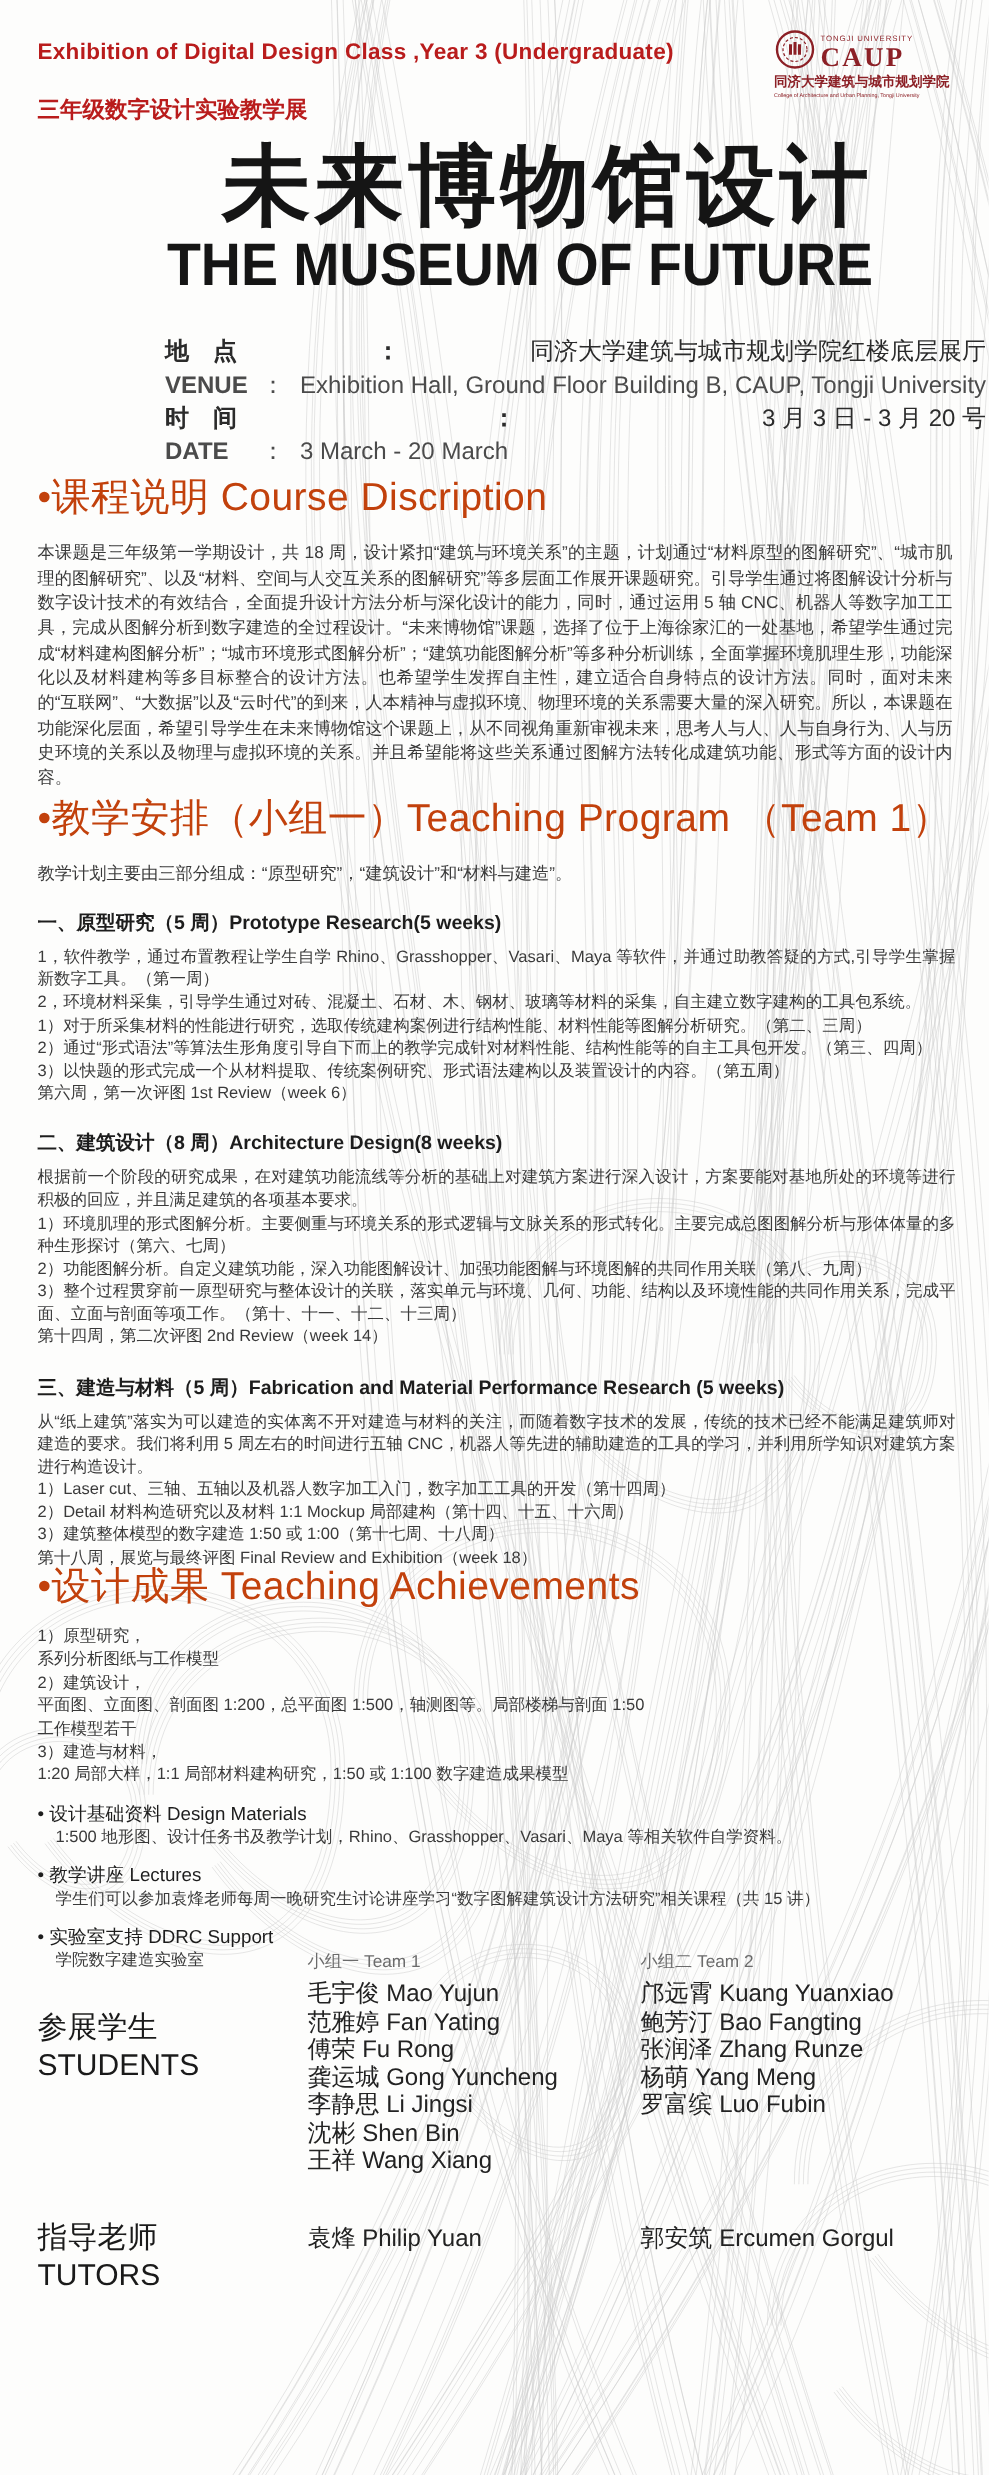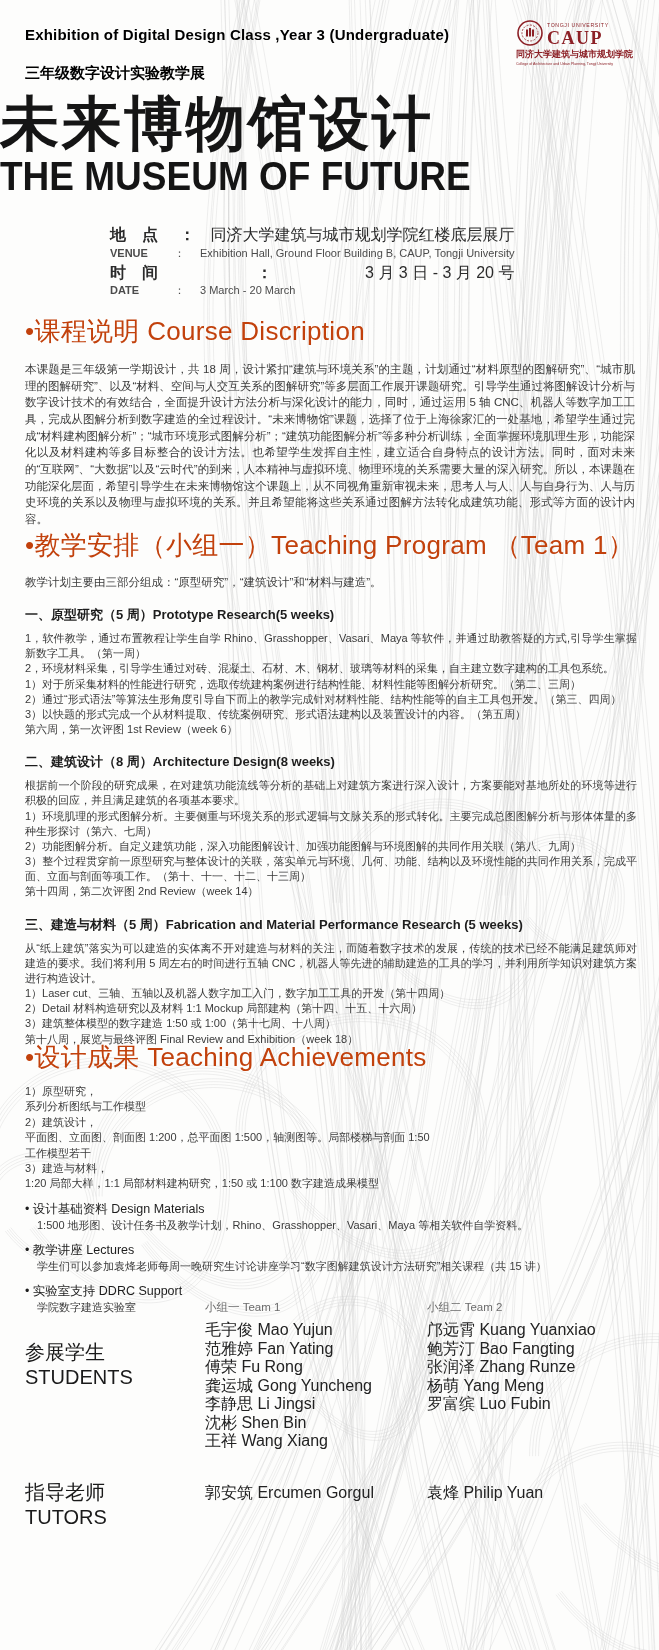--- a/index.html
+++ b/index.html
@@ -6,40 +6,40 @@
   html,body { width:659px; }
   body {
     position:relative; width:659px; height:1650px; overflow:hidden;
     background:#fdfdfc; font-family:"Liberation Sans", sans-serif; color:#2e2e2e;
   }
   .bg { position:absolute; inset:0; z-index:0; }
   .bg path { fill:none; stroke:#cdcdcd; stroke-width:0.6; opacity:0.55; }
   .content { position:absolute; inset:0; z-index:1; }
 
   
-  .hdr { position:absolute; top:26px; left:25px; color:#000000; }
+  .hdr { position:absolute; top:26px; left:25px; color:#b91c1c; }
   .hdr-en { font-size:15px; font-weight:600; letter-spacing:0.2px; }
   .hdr-zh { font-size:15px; font-weight:600; margin-top:21px; }
 
   .logo { position:absolute; top:16px; right:16px; width:128px; }
   .logo text { fill:#8c2026; }
 
   
-  .title-block { position:absolute; top:94px; left:0; width:582px; text-align:left; color:#151515; }
+  .title-block { position:absolute; top:94px; left:0; width:582px; text-align:right; color:#151515; }
   .title-zh { font-size:59px; font-weight:800; letter-spacing:3px; line-height:1.05; }
   .title-en { font-size:37px; font-weight:800; letter-spacing:0px; line-height:1.0; margin-top:2px; transform:scaleY(1.08); }
 
   
   .info { position:absolute; top:224px; left:110px; }
   .info-row { display:flex; align-items:baseline; }
   .info-row .lbl { display:inline-block; width:64px; }
   .info-row .sep { display:inline-block; width:26px; }
   .row-zh { font-size:16px; color:#2b2b2b; font-weight:600; line-height:1.35;justify-content:space-between; }
   .row-zh .val { font-weight:500; }
-  .row-en { font-size:11px; color:#4b4b4b; line-height:1.45; }
+  .row-en { font-size:16px; color:#4b4b4b; line-height:1.45; }
   .row-en .lbl { font-weight:600; }
 
   .h1 { font-size:26px; font-weight:400; color:#c2410c; letter-spacing:0.3px; }
   .bodytext { font-size:11.5px; line-height:1.45; color:#3a3a3a; text-align:justify; }
 
   .course { position:absolute; top:314px; left:25px; width:610px; }
   .course .bodytext { margin-top:12px; }
 
   .program { position:absolute; top:528px; left:25px; width:612px; }
   .program-intro { margin-top:12px; font-size:11.5px; color:#3a3a3a; }
@@ -386,17 +386,17 @@
       <div class="name">杨萌 Yang Meng</div>
       <div class="name">罗富缤 Luo Fubin</div>
     </div>
   </div>
 
   <div class="tutors">
     <div class="side-label">
       <div>指导老师</div>
       <div>TUTORS</div>
     </div>
+    <div class="name">袁烽 Philip Yuan</div>
     <div class="name">郭安筑 Ercumen Gorgul</div>
-    <div class="name">袁烽 Philip Yuan</div>
   </div>
 
 </div>
 
 </body></html>

